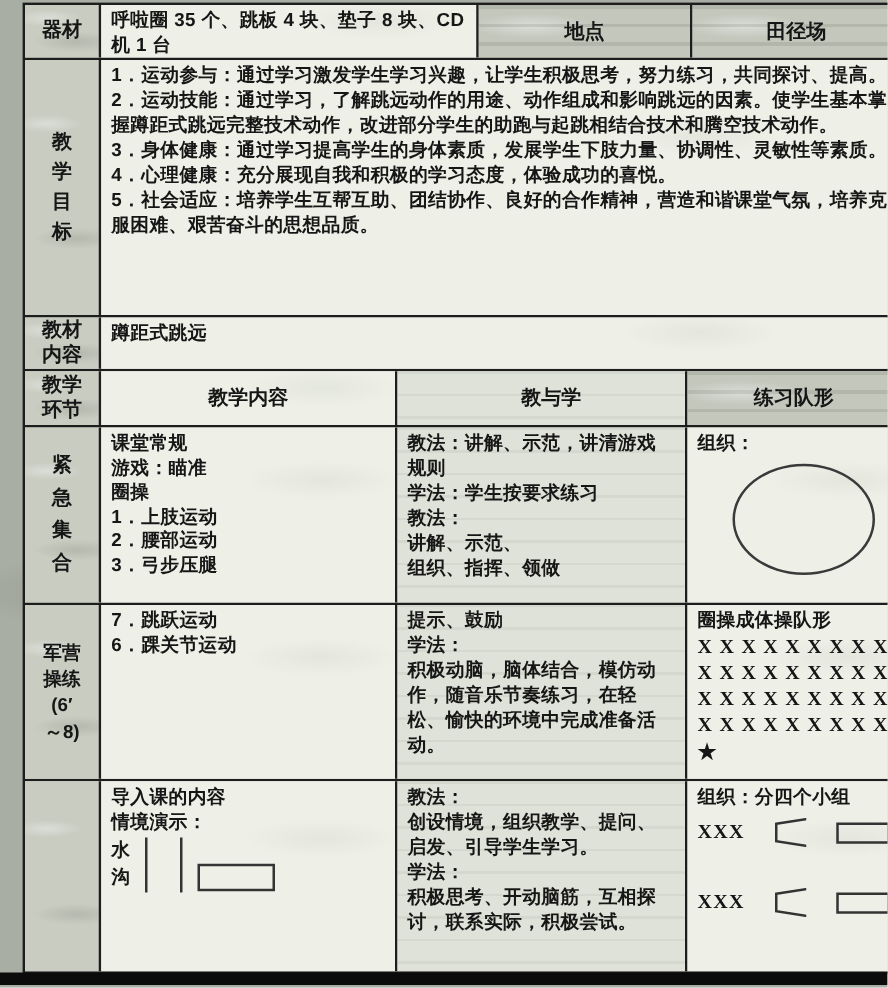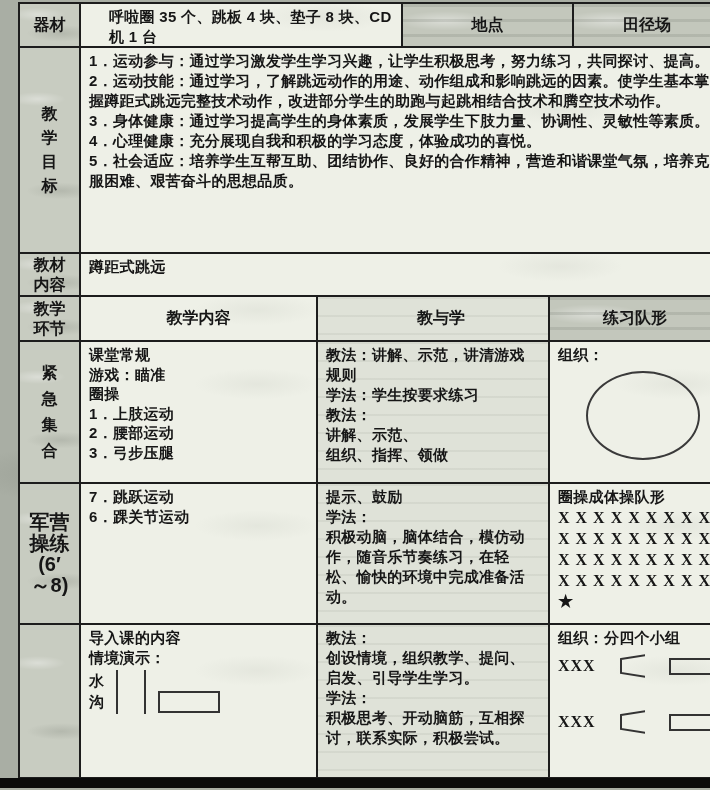--- a/index.html
+++ b/index.html
@@ -18,21 +18,21 @@
     position:absolute; left:18px; top:2px; width:704px;
     border:2px solid #1d1d1d; background:#eef0e7;
   }
   .r { display:flex; border-bottom:2px solid #1d1d1d; }
   .r.last { border-bottom:none; }
   .c { border-right:2px solid #1d1d1d; overflow:hidden; position:relative; }
   .c.cend { border-right:none; }
 
   
   .w-label { width:61px; flex:0 0 61px; }
-  .w-equip { width:302px; flex:0 0 302px;margin-left:20px; }
+  .w-equip { width:302px; flex:0 0 302px; }
   .w-loc   { width:171px; flex:0 0 171px; }
   .w-rest  { flex:1 1 auto; }
   .w-content { width:237px; flex:0 0 237px; }
   .w-teach   { width:232px; flex:0 0 232px;padding-left:16px; }
 
   
   .h1 { height:44px; }  .h2 { height:206px; } .h3 { height:43px; }
   .h4 { height:45px; }  .h5 { height:142px; } .h6 { height:141px; }
   .h7 { height:152px; }
 
@@ -158,21 +158,21 @@
         <p>讲解、示范、</p>
         <p>组织、指挥、领做</p>
       </div>
       <div class="c w-rest cend white body-txt pad">
         <p>组织：</p>
         <div class="ellipse"></div>
       </div>
     </div>
 
     <div class="r h6">
-      <div class="c w-label gray center lbl pre" style="line-height:21px;font-size:20px;">军营
+      <div class="c w-label gray center lbl pre" style="line-height:21px;font-size:15px;">军营
 操练
 (6′
 ～8)</div>
       <div class="c w-content white body-txt pad lines">
         <p>7．跳跃运动</p>
         <p>6．踝关节运动</p>
       </div>
       <div class="c w-teach mid body-txt pad lines">
         <p>提示、鼓励</p>
         <p>学法：</p>

